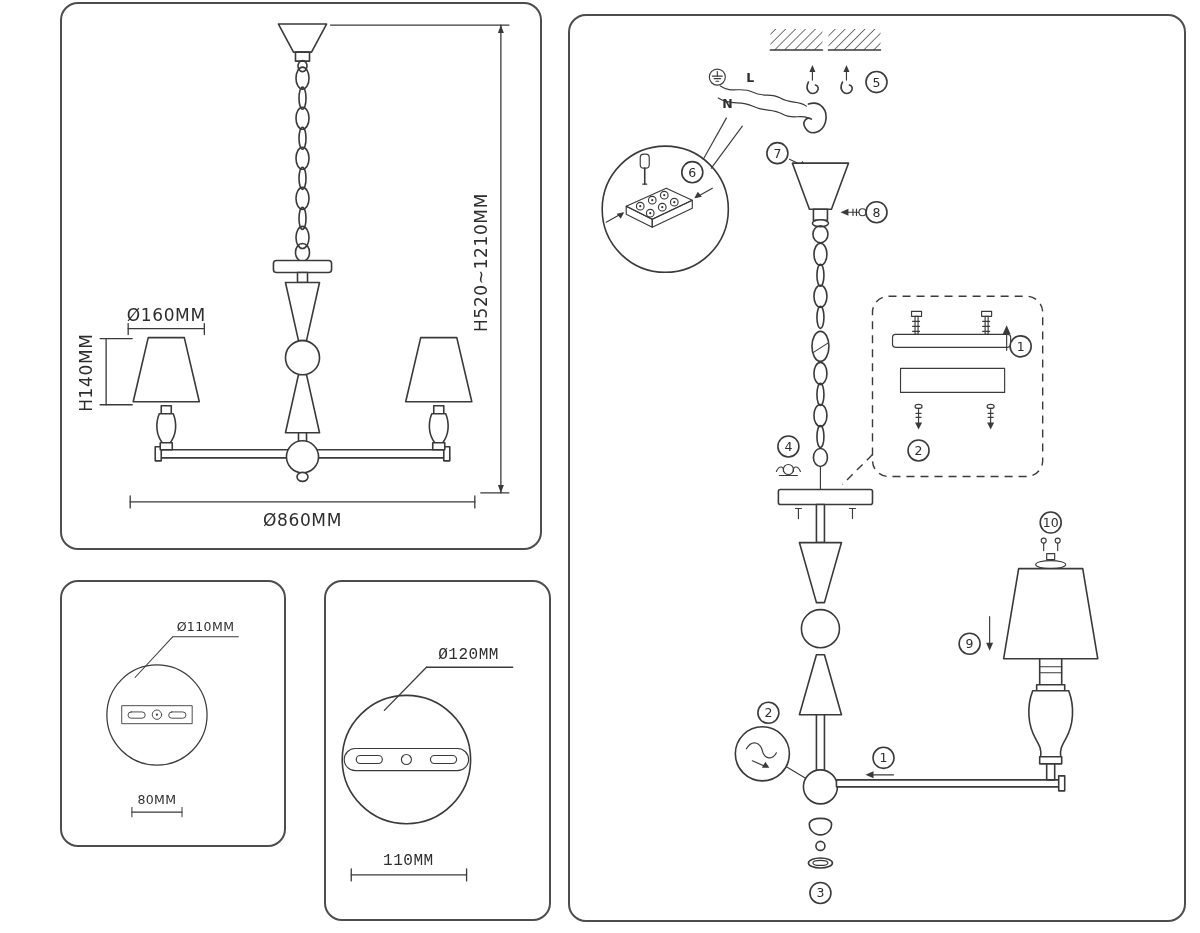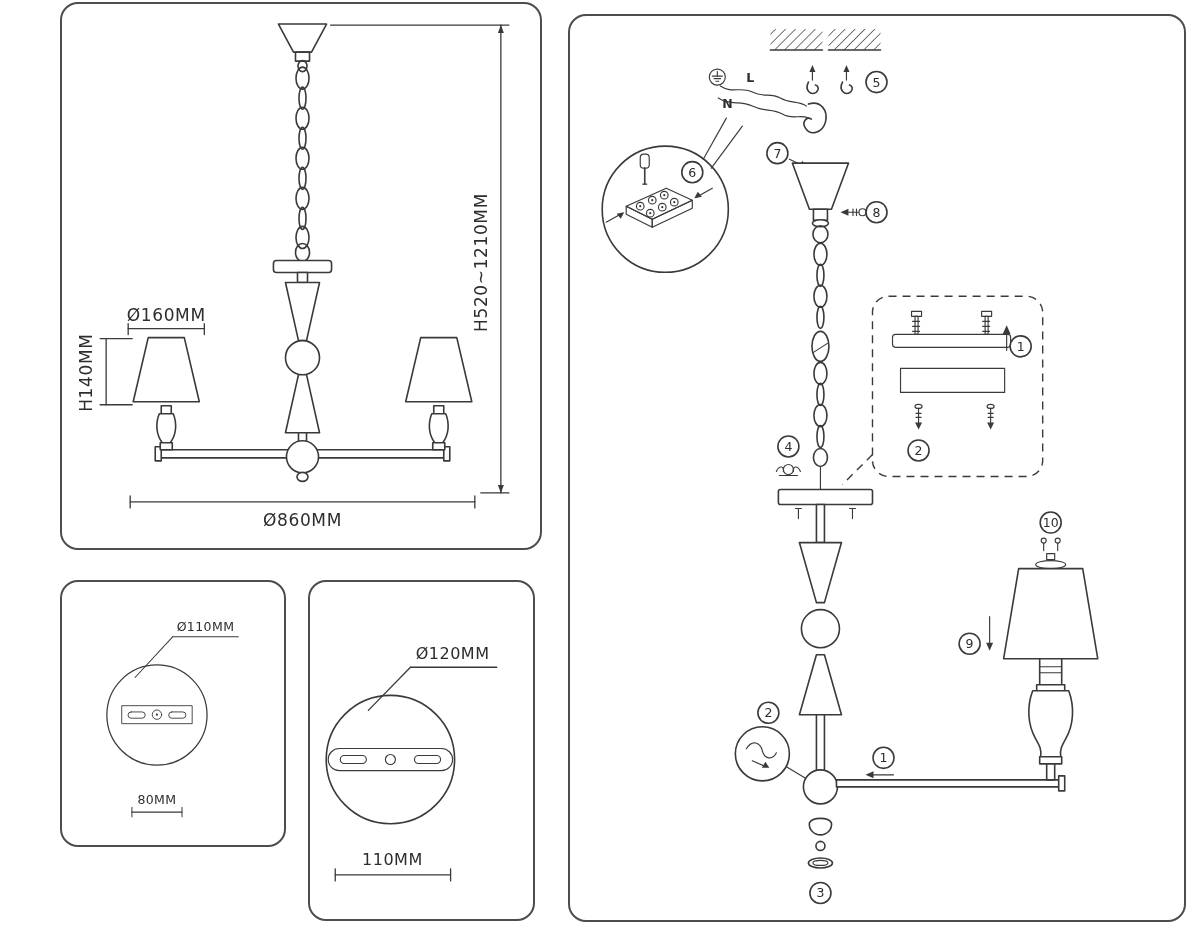--- a/index.html
+++ b/index.html
@@ -2,21 +2,21 @@
 <html><head>
 <meta charset="utf-8">
 <style>
   * { margin:0; padding:0; box-sizing:border-box; }
   html,body { width:1200px; height:933px; background:#ffffff; overflow:hidden;
               font-family:"DejaVu Sans", sans-serif; }
   .sheet { position:absolute; left:0; top:0; width:1200px; height:933px; background:#fff; }
   .panel { position:absolute; border:2.5px solid #4d4d4d; border-radius:18px; background:#fff; }
   #panel-front        { left:60px;  top:2px;  width:482px; height:548px; }
   #panel-bracket-sm   { left:60px;  top:580px; width:226px; height:267px; }
-  #panel-bracket-lg   { left:308px; top:580px; width:227px; height:341px; }
+  #panel-bracket-lg   { left:324px; top:580px; width:227px; height:341px;font-family:Liberation Mono, monospace; }
   #panel-install      { left:568px; top:14px;  width:618px; height:908px; }
   svg { display:block; width:100%; height:100%; }
 
   .ln   { stroke:#3a3a3a; fill:none;  stroke-width:1.6; stroke-linecap:round; stroke-linejoin:round; }
   .lnf  { stroke:#3a3a3a; fill:#ffffff; stroke-width:1.6; stroke-linejoin:round; }
   .thin { stroke-width:1.15; }
   .dim  { stroke:#3a3a3a; fill:none; stroke-width:1.3; stroke-linecap:round; }
   .dash { stroke:#3a3a3a; fill:none; stroke-width:1.4; stroke-dasharray:8 6; }
   .fillb{ fill:#3a3a3a; stroke:none; }
   .lbl   { fill:#2d2d2d; font-size:17px; letter-spacing:.6px; }

